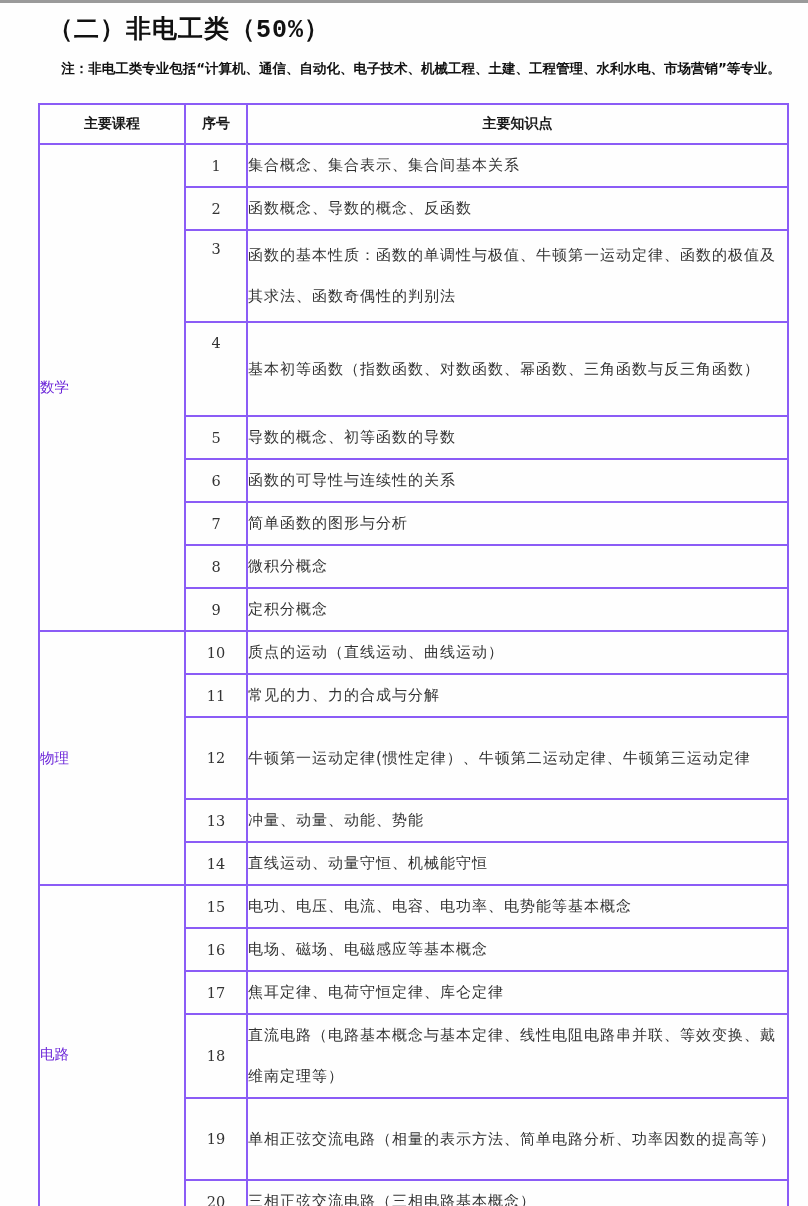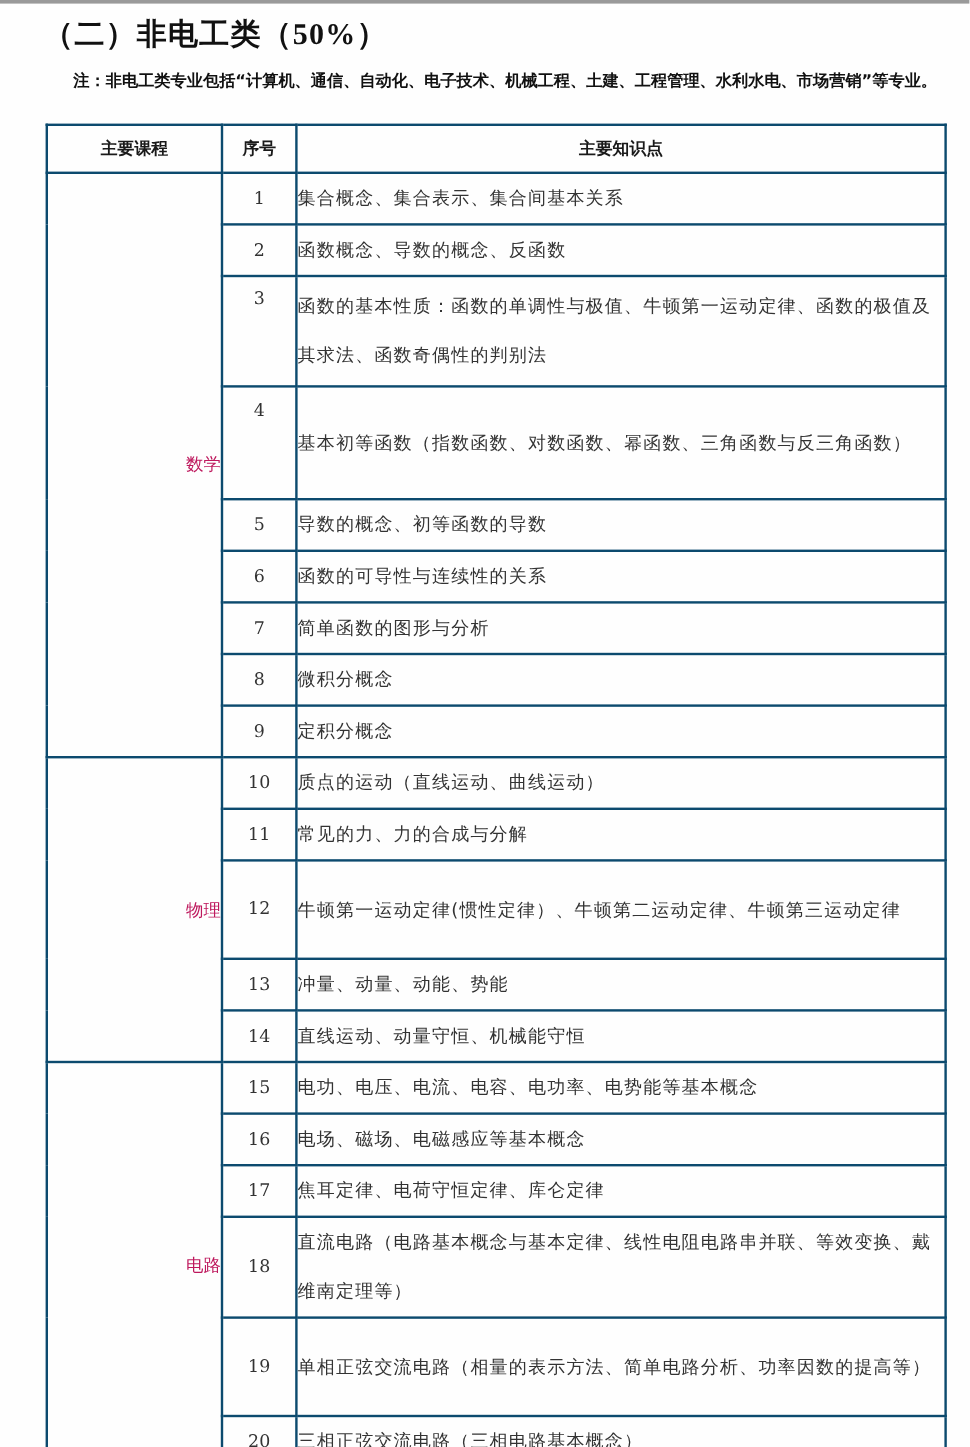--- a/index.html
+++ b/index.html
@@ -2,34 +2,34 @@
 <html><head>
 <meta charset="utf-8">
 <style>
   html, body { margin: 0; padding: 0; }
   body {
     width: 808px; height: 1206px; background: #fefefe; position: relative; overflow: hidden;
     font-family: "DejaVu Sans", sans-serif; color: #1a1a1a;
   }
   .topbar { position: absolute; left: 0; top: 0; width: 808px; height: 3px; background: #9a9a9a; }
   .title {
-    position: absolute; left: 36px; top: 12px; font-size: 25px; font-weight: bold;
-    font-family: Liberation Serif, serif; letter-spacing: 1px; color: #111;
+    position: absolute; left: 48px; top: 12px; font-size: 25px; font-weight: bold;
+    font-family: Liberation Mono, monospace; letter-spacing: 1px; color: #111;
   }
   .note {
     position: absolute; left: 46px; top: 60px; width: 750px; font-size: 13.5px; font-weight: bold;
     line-height: 17px; color: #111; text-align: center;
   }
   table {
     position: absolute; left: 38px; top: 103px; width: 749px; border-collapse: collapse;
     table-layout: fixed;
   }
-  td, th { border: 2px solid #0c4a6e; padding: 0; }
+  td, th { border: 2px solid #8b5cf6; padding: 0; }
   th { height: 38px; font-size: 14px; font-weight: bold; text-align: center; }
-  td.course { text-align: right; font-size: 14.5px; color: #be185d; }
+  td.course { text-align: left; font-size: 14.5px; color: #6d28d9; }
   td.num { text-align: center; font-size: 14.5px; color: #333; font-family: "DejaVu Serif", serif; }
   td.point { font-size: 15px; color: #333; padding-right: 6px; line-height: 41px; letter-spacing: 1px; }
   tr.r1 td { height: 40px; }
   tr.r2 td { height: 80px; }
 </style>
 </head>
 <body>
 
 <div class="topbar"></div>
 <div class="title">（二）非电工类（50%）</div>

